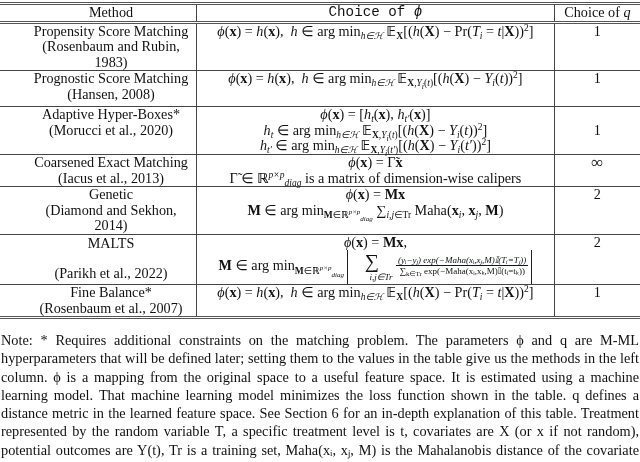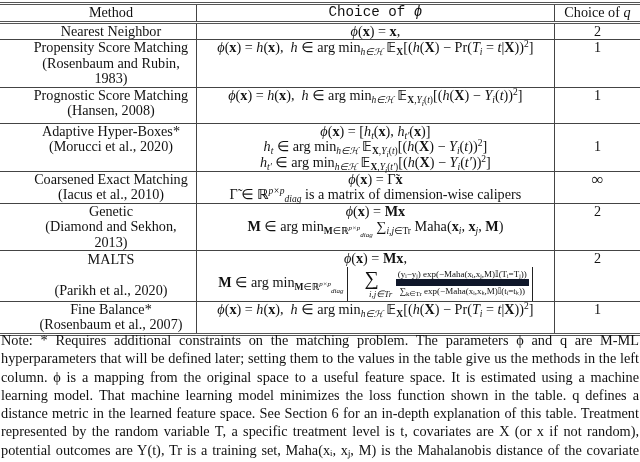--- a/index.html
+++ b/index.html
@@ -15,21 +15,21 @@
   .c1 { width:191px; }
   .c2 { width:360px;font-family:Liberation Mono, monospace; }
   .c3 { width:89px; }
   .m { font-style:italic; }
   .b { font-weight:bold; font-style:normal; }
   .sub { font-size:9.5px; vertical-align:-3px; line-height:0; }
   .sup { font-size:9.5px; vertical-align:5px; line-height:0; }
   .bb { font-family:"DejaVu Sans", sans-serif; font-weight:bold; }
   .mid-v { vertical-align:middle !important; }
   .frac { display:inline-block; vertical-align:middle; text-align:center; font-size:9px; line-height:10px; }
-  .frac .num { display:block; border-bottom:7px solid #0f172a; padding:0 2px; }
+  .frac .num { display:block; border-bottom:1px solid #0f172a; padding:0 2px;font-style:italic; }
   .frac .den { display:block; padding:0 2px; }
   .bar-box { display:inline-block; border-left:1px solid #222; border-right:1px solid #222; padding:1px 3px; vertical-align:middle; }
   .sum { display:inline-block; vertical-align:middle; text-align:center; line-height:12px; }
   .sum .sig { font-size:20px; display:block; line-height:20px; }
   .sum .lim { font-size:9px; display:block;margin-left:18px; }
   .note { position:absolute; left:1px; top:331px; width:638px; font-family:"Liberation Serif", serif; font-size:14.3px; line-height:18.3px; text-align:justify; }
   .note p { margin:0; }
 </style>
 </head>
 <body>
@@ -38,29 +38,20 @@
 <table class="methods">
   <thead>
     <tr>
       <th class="c1"><span>Method</span></th>
       <th class="c2">Choice of <span class="m">ϕ</span></th>
       <th class="c3">Choice of <span class="m">q</span></th>
     </tr>
   </thead>
   <tbody>
 
-    <tr>
-      <td>
-            <div>Nearest Neighbor</div>
-          </td>
-      <td>
-        <span class="m">ϕ</span>(<span class="b">x</span>)<span> = </span><span class="b">x</span>,
-      </td>
-      <td><span>2</span></td>
-    </tr>
 
     <tr>
       <td>
             <div>Propensity Score Matching</div>
             <div>(Rosenbaum and Rubin, 1983)</div>
           </td>
       <td>
         <span class="m">ϕ</span>(<span class="b">x</span>) = <span class="m">h</span>(<span class="b">x</span>),&nbsp; <span class="m">h</span> ∈ <span>arg min</span><span class="sub m">h∈ℋ</span> <span class="bb">𝔼</span><span class="sub b">X</span>[(<span class="m">h</span>(<span class="b">X</span>) − <span>Pr</span>(<span class="m">T<span class="sub">i</span></span> = <span class="m">t</span>|<span class="b">X</span>))<span class="sup">2</span>]
       </td>
       <td><span>1</span></td>
@@ -86,46 +77,46 @@
         <div><span class="m">ϕ</span>(<span class="b">x</span>) = [<span class="m">h<span class="sub">t</span></span>(<span class="b">x</span>), <span class="m">h<span class="sub">t′</span></span>(<span class="b">x</span>)]</div>
         <div><span class="m">h<span class="sub">t</span></span> ∈ arg min<span class="sub m">h∈ℋ</span> <span class="bb">𝔼</span><span class="sub"><b>X</b>,<i>Y<sub>i</sub></i>(<i>t</i>)</span>[(<span class="m">h</span>(<span class="b">X</span>) − <span class="m">Y<span class="sub">i</span></span>(<span class="m">t</span>))<span class="sup">2</span>]</div>
         <div><span class="m">h<span class="sub">t′</span></span> ∈ arg min<span class="sub m">h∈ℋ</span> <span class="bb">𝔼</span><span class="sub"><b>X</b>,<i>Y<sub>i</sub></i>(<i>t′</i>)</span>[(<span class="m">h</span>(<span class="b">X</span>) − <span class="m">Y<span class="sub">i</span></span>(<span class="m">t′</span>))<span class="sup">2</span>]</div>
       </td>
       <td class="mid-v"><span>1</span></td>
     </tr>
 
     <tr>
       <td>
             <div>Coarsened Exact Matching</div>
-            <div>(Iacus et al., 2010)</div>
+            <div>(Iacus et al., 2013)</div>
           </td>
       <td>
         <div><span class="m">ϕ</span>(<span class="b">x</span>) = <span>Γ̃</span><span class="b">x</span></div>
         <div><span>Γ̃</span> ∈ <span class="bb">ℝ</span><span class="sup m">p×p</span><span class="sub m">diag</span><span> is a matrix of dimension-wise calipers</span></div>
       </td>
       <td><span style="font-size:17px">∞</span></td>
     </tr>
 
     <tr>
       <td>
             <div>Genetic</div>
-            <div>(Diamond and Sekhon, 2013)</div>
+            <div>(Diamond and Sekhon, 2014)</div>
           </td>
       <td>
         <div><span class="m">ϕ</span>(<span class="b">x</span>) = <span class="b">Mx</span></div>
         <div style="padding-bottom:3px"><span class="b">M</span> ∈ arg min<span class="sub"><b>M</b>∈<span class="bb">ℝ</span><span style="font-size:7px;vertical-align:4px"><i>p×p</i></span><span style="font-size:7px;vertical-align:-3px"><i>diag</i></span></span> <span>∑</span><span class="sub"><i>i,j</i>∈Tr</span> <span>Maha</span>(<span class="b">x</span><span class="sub m">i</span>, <span class="b">x</span><span class="sub m">j</span>, <span class="b">M</span>)</div>
       </td>
       <td><span>2</span></td>
     </tr>
 
     <tr>
       <td style="padding-top:1px">
         <div>MALTS</div>
         <div style="height:15px"></div>
-        <div>(Parikh et al., 2020)</div>
+        <div>(Parikh et al., 2022)</div>
       </td>
       <td>
         <div><span class="m">ϕ</span>(<span class="b">x</span>) = <span class="b">Mx</span>,</div>
         <div style="white-space:nowrap">
           <span class="b">M</span> ∈ arg min<span class="sub"><b>M</b>∈<span class="bb">ℝ</span><span style="font-size:7px;vertical-align:4px"><i>p×p</i></span><span style="font-size:7px;vertical-align:-3px"><i>diag</i></span></span>
           <span class="bar-box">
             <span class="sum"><span class="sig">∑</span><span class="lim m">i,j∈Tr</span></span>
             <span class="frac">
               <span class="num">(yᵢ−yⱼ) exp(−Maha(xᵢ,xⱼ,M)𝕀(Tᵢ=Tⱼ))</span>
               <span class="den"><span>∑</span><span style="font-size:7px;vertical-align:-2px">k∈Tr</span><span> exp(−Maha(xᵢ,xₖ,M)𝕀(tᵢ=tₖ))</span></span>

